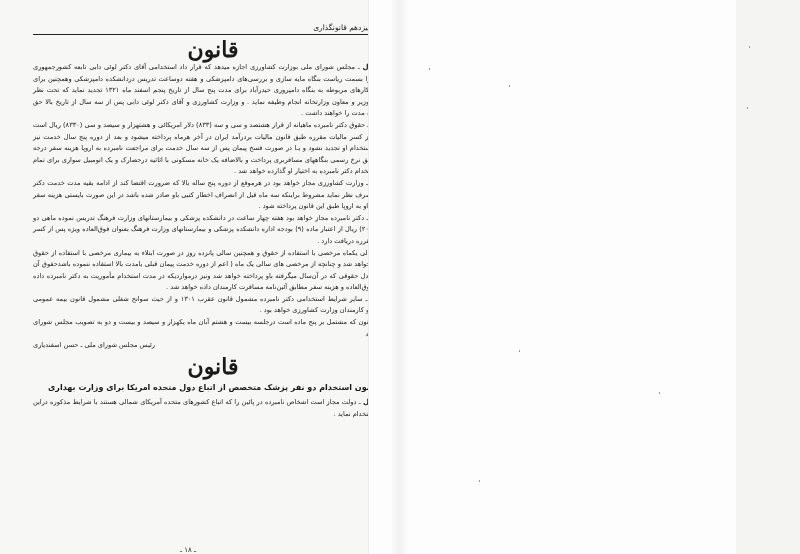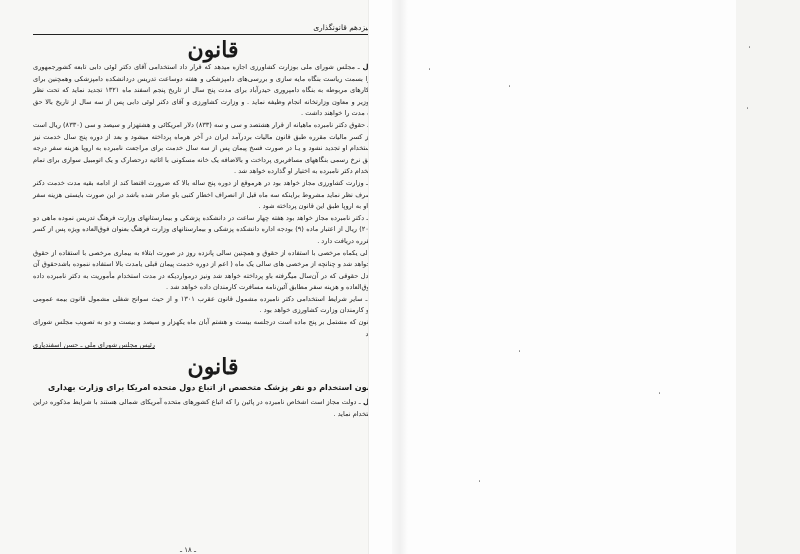--- a/index.html
+++ b/index.html
@@ -14,21 +14,21 @@
   .header{position:absolute;left:33px;top:6px;width:360px;height:28px;
        border-bottom:1.5px solid #222;direction:rtl;}
   .header-title{position:absolute;right:2px;top:18px;font-size:7.5px;line-height:8px;}
   .content{position:absolute;left:33px;top:36px;width:360px;direction:rtl;text-align:justify;}
   .law-heading{text-align:center;font-family:"DejaVu Serif", serif;font-weight:bold;
        font-size:22px;line-height:26px;margin:0;letter-spacing:2px;}
   .law-subtitle{text-align:center;font-size:8px;line-height:11px;margin:3px 0 4px 0;font-weight:bold;}
   .article{font-size:6.6px;line-height:11.6px;margin:0;}
   .article .art-label{font-weight:bold;font-size:7px;}
   .signature-row{display:flex;justify-content:space-between;font-size:6.6px;line-height:11px;
-       margin-top:0;text-decoration:underline;}
+       margin-top:0;}
   .heading2{margin-top:2px;}
   .page-number{position:absolute;left:180px;top:546px;font-size:7px;letter-spacing:1px;direction:rtl;}
   .speck{position:absolute;width:1.5px;height:1.5px;background:#888;border-radius:50%;}
 </style>
 </head>
 <body>
 
 <div class="spread">
   <div class="page-left">
 

